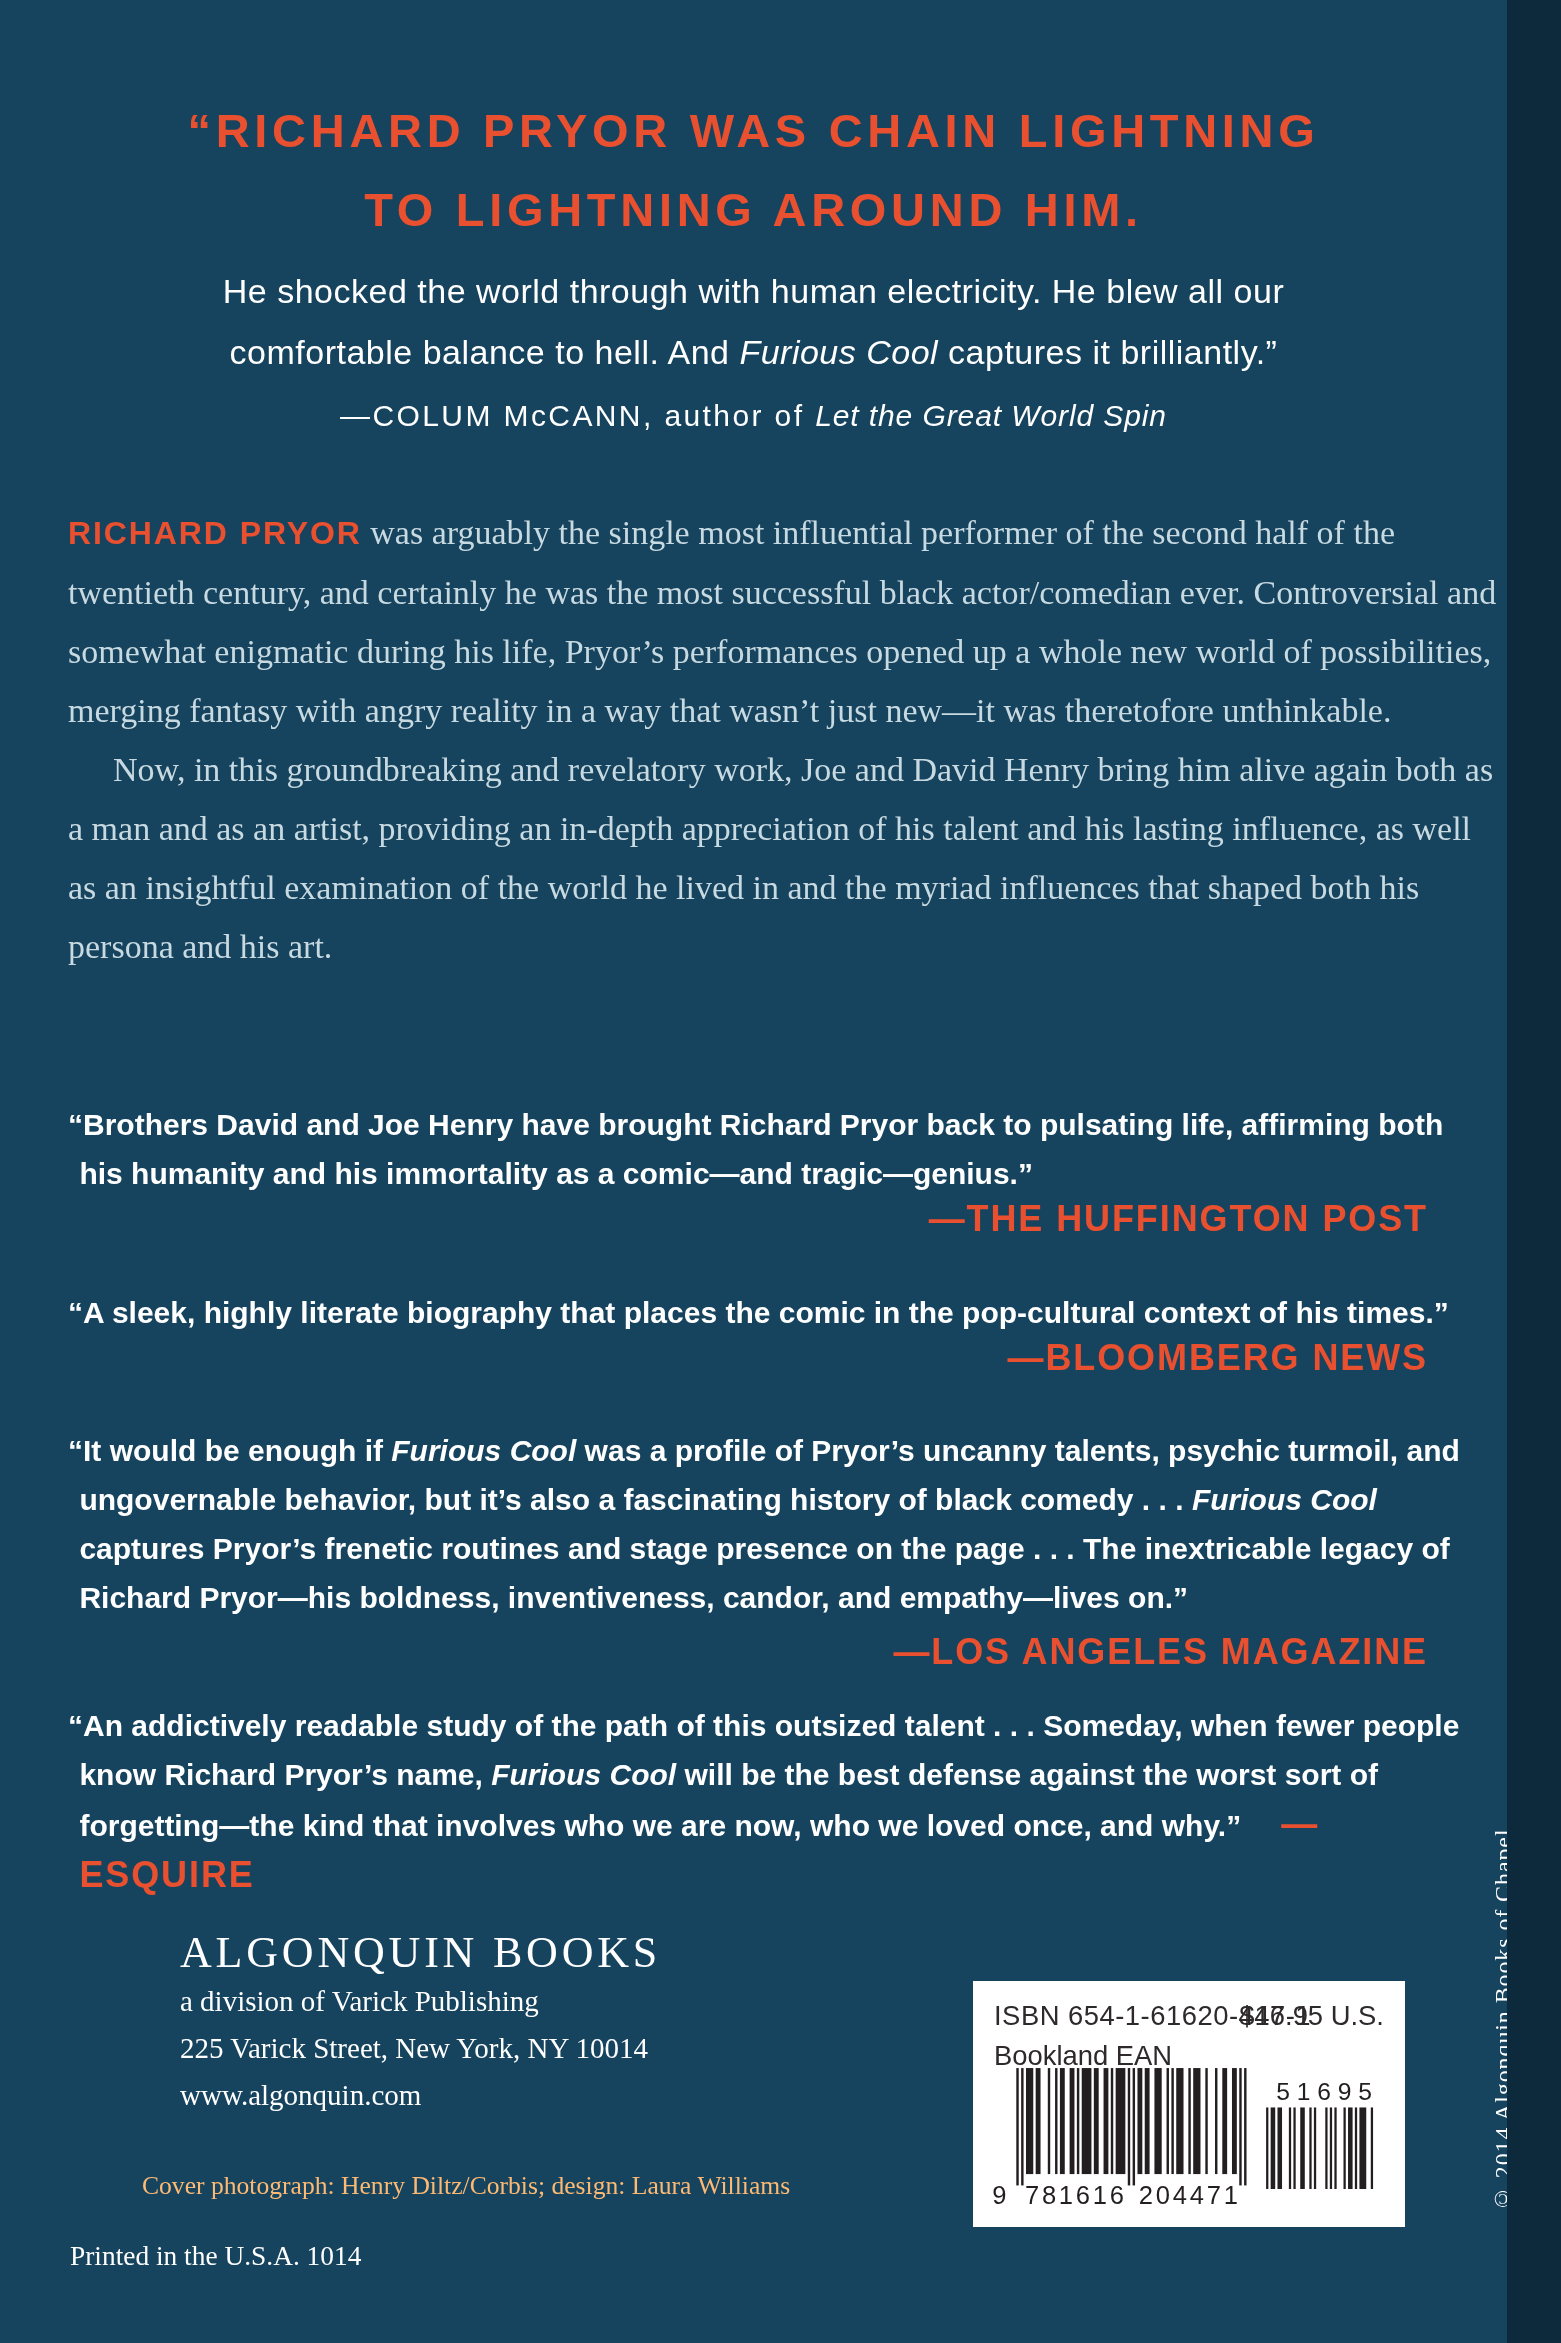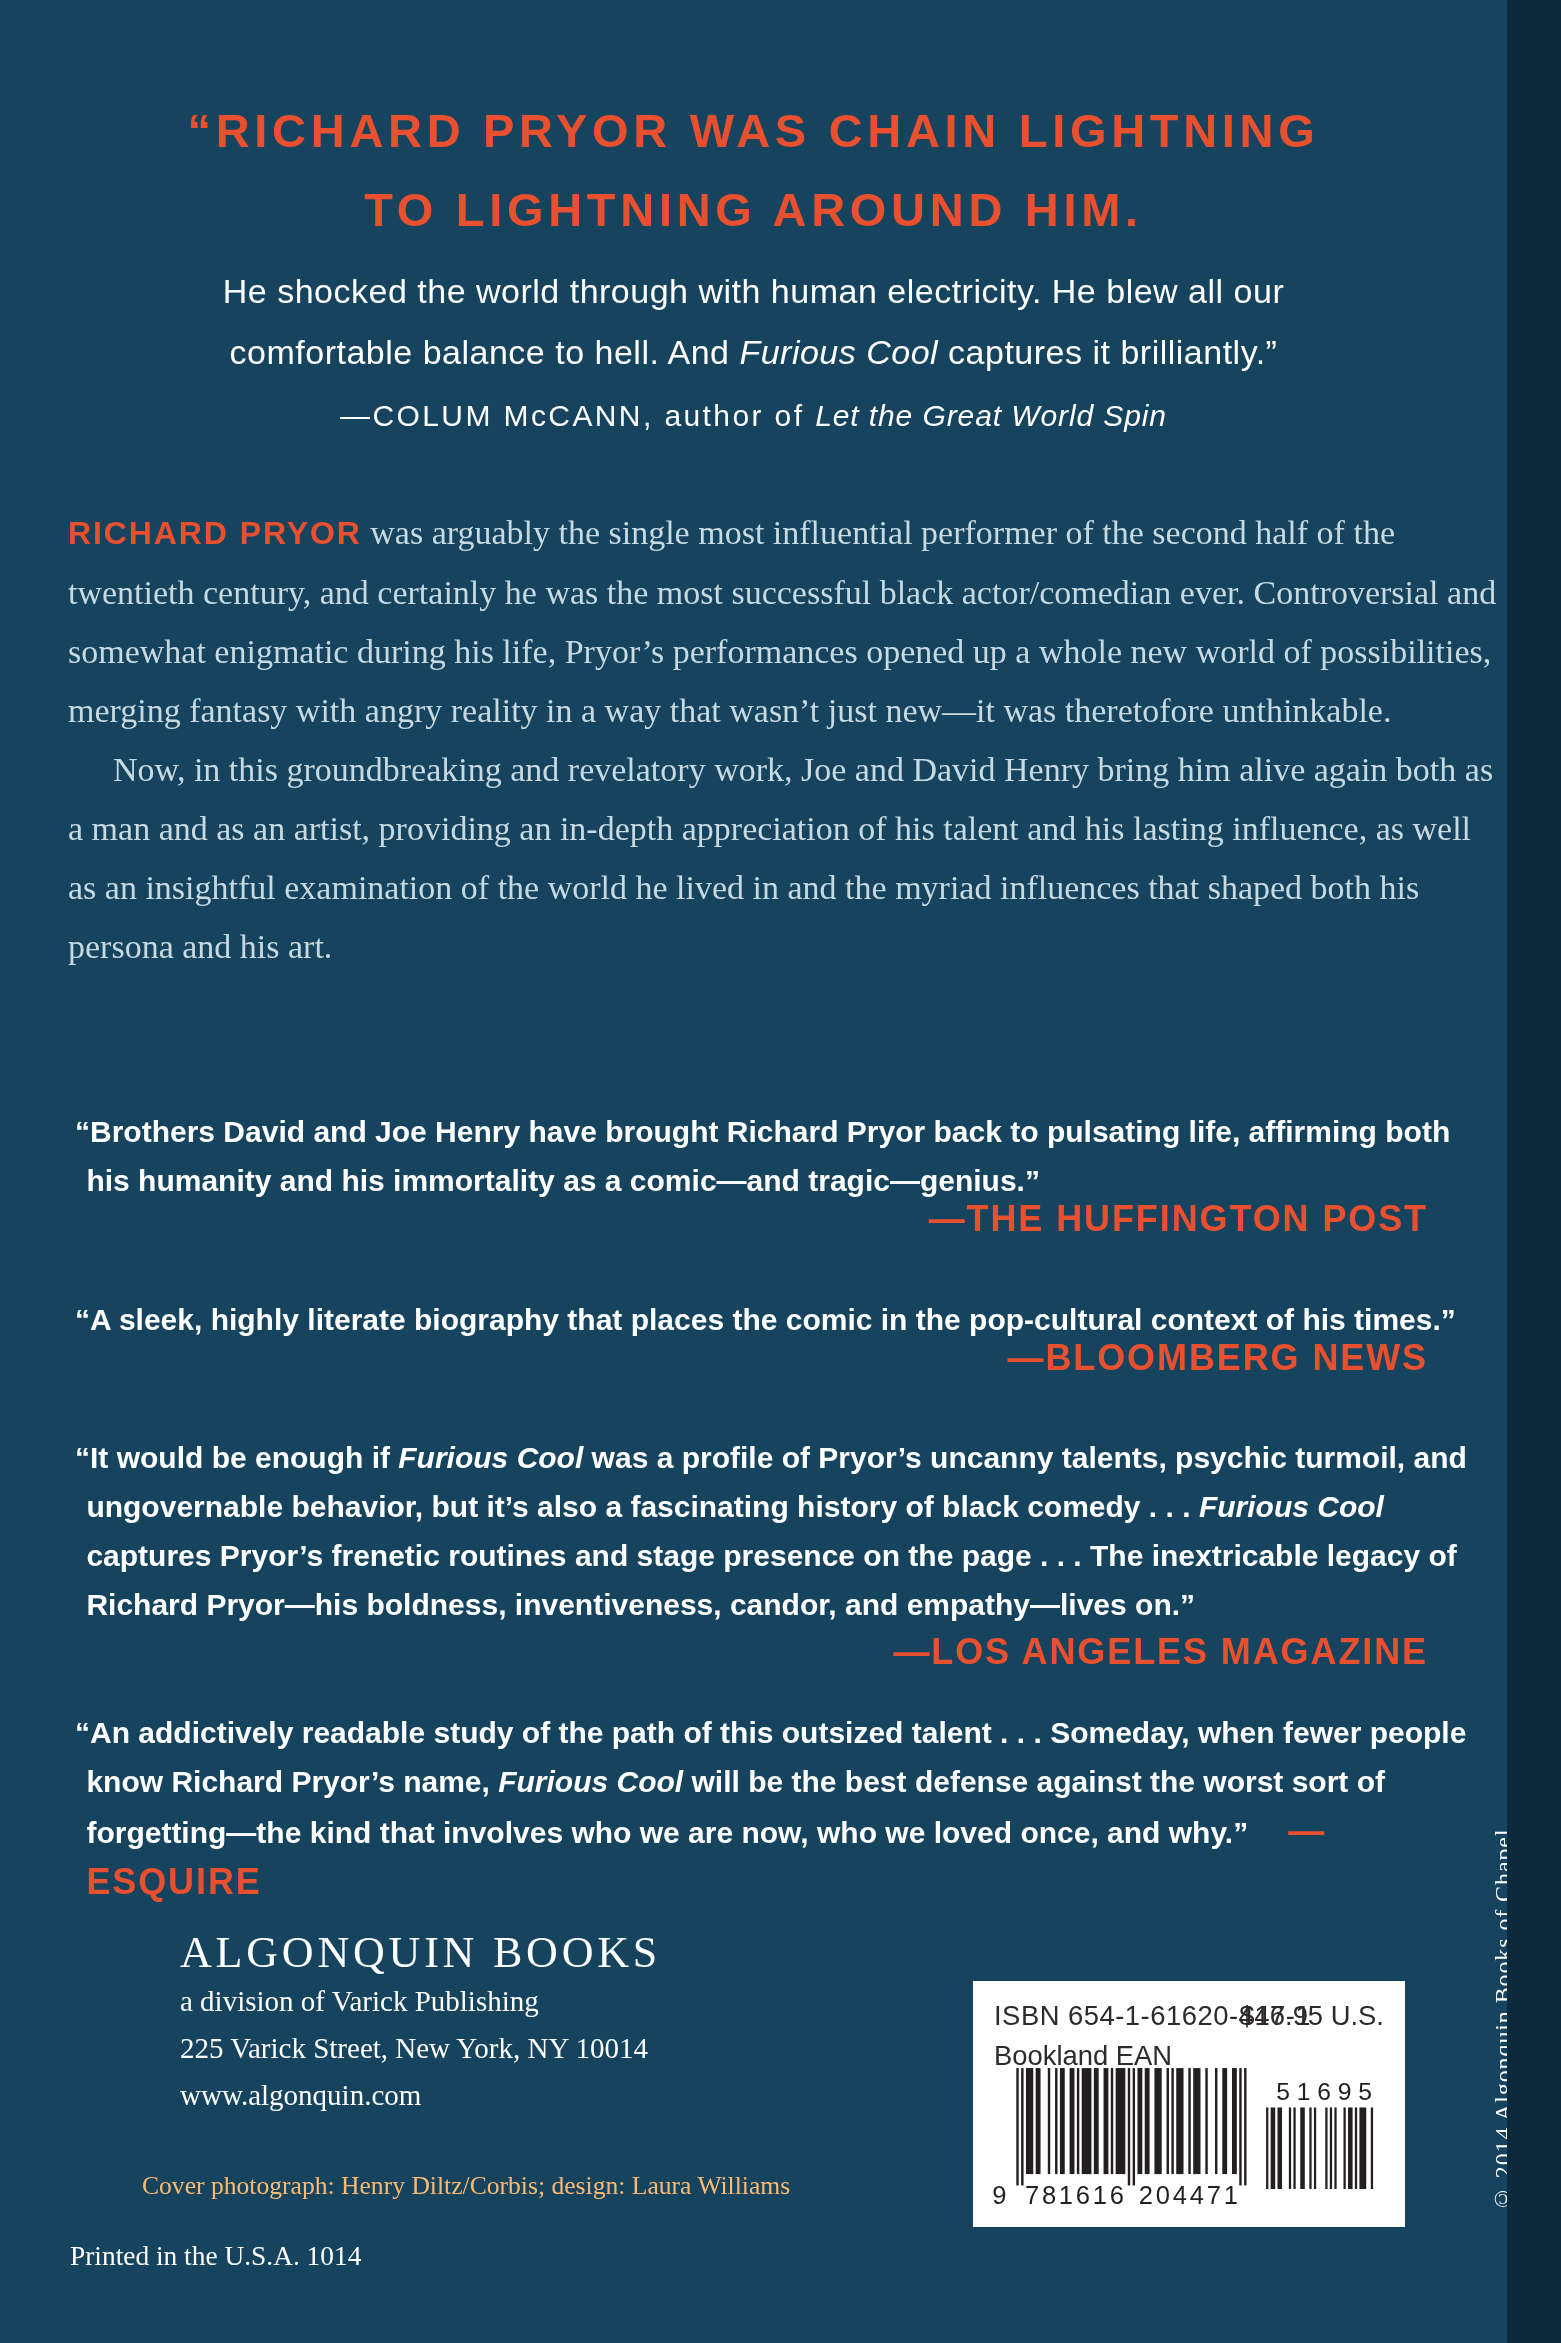--- a/index.html
+++ b/index.html
@@ -40,21 +40,21 @@
   .lead-in {
     color:#E8502F; font-family:"Liberation Sans", sans-serif;
     font-weight:bold; font-size:32px; letter-spacing:1.9px;
   }
   .para-indent { text-indent:45px; }
 
   
   .rev {
     position:absolute; left:68px; width:1391px;
     color:#FFFFFF; font-weight:bold; font-size:30px; line-height:49px;
-    padding-left:11.4px; text-indent:-11.4px; margin:7px;
+    padding-left:11.4px; text-indent:-11.4px; margin:0;
   }
   .rev-att {
     position:absolute; right:79px; color:#E8502F; font-weight:bold;
     font-size:36px; letter-spacing:1.9px; text-align:right; white-space:nowrap;
   }
   .att-inline {
     color:#E8502F; font-size:36px; letter-spacing:1.9px;
     margin-left:40px; font-style:normal;
   }
   .rev1 { top:1100px; }  .rev1-att { top:1198px; }

